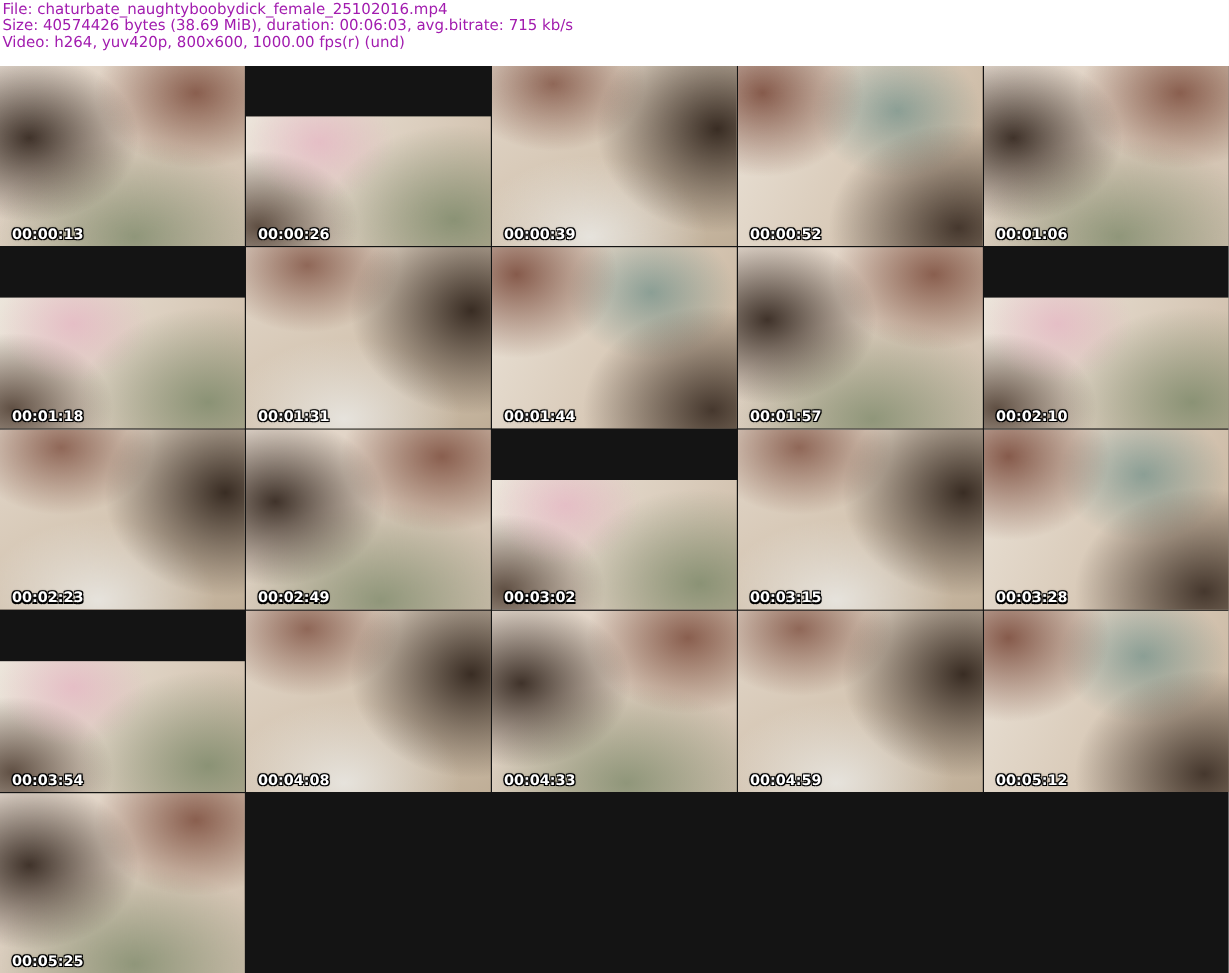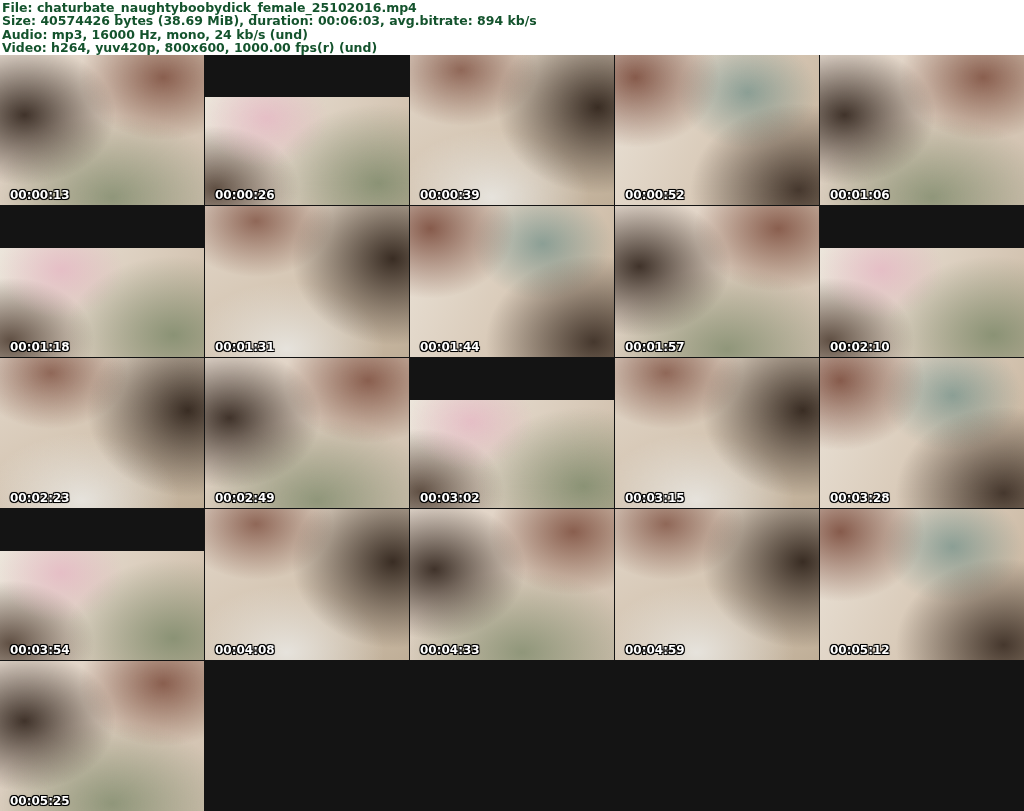--- a/index.html
+++ b/index.html
@@ -4,22 +4,22 @@
 <style>
   * { margin: 0; padding: 0; box-sizing: border-box; }
   html, body { width: 1024px; height: 811px; overflow: hidden; background: #ffffff; }
   body { font-family: "DejaVu Sans", sans-serif; }
 
   
   .meta-header {
     width: 1024px;
     height: 55px;
     background: #ffffff;
-    color: #14532d;
-    font-weight: bold;
+    color: #a21caf;
+    font-weight: normal;
     font-size: 12.5px;
     line-height: 13.4px;
     padding: 1px 0 0 2px;
     white-space: nowrap;
     overflow: hidden;
   }
 
   
   .grid {
     width: 1024px;
@@ -69,22 +69,21 @@
       -1px -1px 0 #000, 1px -1px 0 #000,
       -1px  1px 0 #000, 1px  1px 0 #000,
        0 0 2px #000;
   }
 </style>
 </head>
 <body>
 
 <header class="meta-header">
   <div>File: chaturbate_naughtyboobydick_female_25102016.mp4</div>
-  <div>Size: 40574426 bytes (38.69 MiB), duration: 00:06:03, avg.bitrate: 894 kb/s</div>
-  <div>Audio: mp3, 16000 Hz, mono, 24 kb/s (und)</div>
+  <div>Size: 40574426 bytes (38.69 MiB), duration: 00:06:03, avg.bitrate: 715 kb/s</div>
   <div>Video: h264, yuv420p, 800x600, 1000.00 fps(r) (und)</div>
 </header>
 
 <main class="grid">
     <figure class="thumb t0">
     <span class="tc">00:00:13</span>
   </figure>
     <figure class="thumb t1">
     <span class="tc">00:00:26</span>
   </figure>

